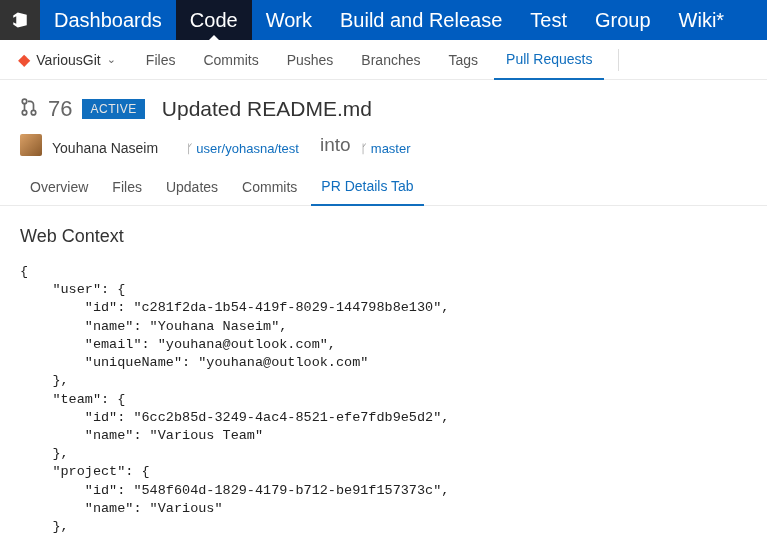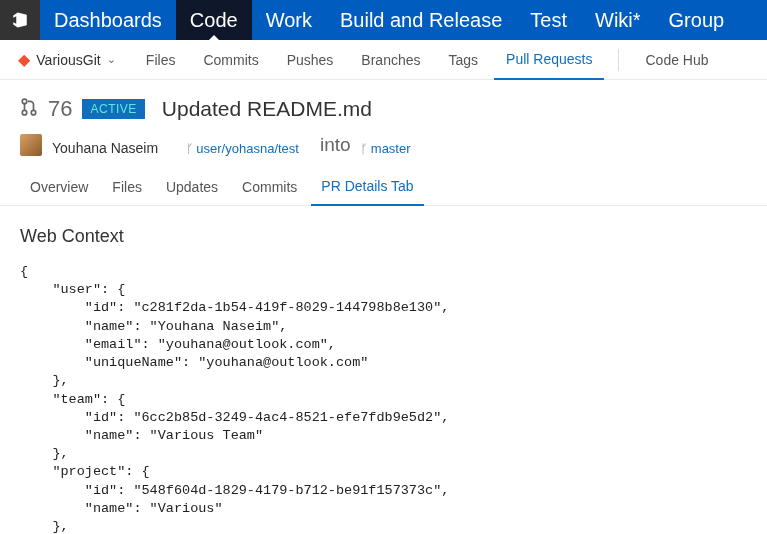--- a/index.html
+++ b/index.html
@@ -23,21 +23,21 @@
   .repo-picker .chev { font-size: 11px; color: #666; }
   .repo-tab { padding: 0 12px; height: 40px; display: flex; align-items: center; color: #555; cursor: pointer; }
   .repo-tab.active { color: #106ebe; border-bottom: 2px solid #106ebe; margin-bottom: -1px; }
   .sep { width: 1px; height: 22px; background: #ddd; margin: 0 10px; }
 
   
   .pr-header { padding: 14px 20px 6px; }
   .pr-title-row { display: flex; align-items: center; gap: 10px; }
   .pr-icon { color: #666; font-size: 18px; }
   .pr-id { font-size: 22px; color: #666; }
-  .pr-status { background: #106ebe; color: #5eead4; font-size: 12px; padding: 3px 8px; letter-spacing: .5px; }
+  .pr-status { background: #106ebe; color: #e5e5e5; font-size: 12px; padding: 3px 8px; letter-spacing: .5px; }
   .pr-title { font-size: 21px; color: #333; padding: 2px 6px; border: 1px solid transparent; flex: 1; }
   .pr-meta { display: flex; align-items: flex-end; gap: 10px; margin-top: 10px; font-size: 14px; color: #333; }
   .avatar { width: 22px; height: 22px; border-radius: 2px; background: linear-gradient(135deg,#d9a066,#8b5a2b); display: inline-block; }
   .branch { color: #106ebe; cursor: pointer; display: inline-flex; align-items: center; gap: 3px; font-size: 13px; }
   .branch-icon { color: #777; font-size: 12px; }
   .into { color: #666; font-size: 19px; padding-left: 11px; }
 
   
   .pr-tabs { display: flex; gap: 4px; padding: 10px 20px 0; border-bottom: 1px solid #eaeaea; align-items: flex-end; }
   .pr-tab { padding: 6px 10px 10px; color: #555; cursor: pointer; }
@@ -56,39 +56,38 @@
     <svg viewBox="0 0 24 24">
         <path d="M3 6l6-4 12 3v14l-12 3-6-4v-3l4 2V7L3 9z"></path>
       </svg>
   </div>
   <div class="hubs">
     <div class="hub">Dashboards</div>
     <div class="hub active">Code</div>
     <div class="hub">Work</div>
     <div class="hub">Build and Release</div>
     <div class="hub">Test</div>
+    <div class="hub">Group</div>
     <div class="hub">Wiki*</div>
-    <div class="hub">Group</div>
   </div>
 </div>
 
 <div class="repo-bar">
   <div class="repo-picker">
     <span class="git-icon">◆</span>
     <span>VariousGit</span>
     <span class="chev">⌄</span>
   </div>
   <div class="repo-tab">Files</div>
   <div class="repo-tab">Commits</div>
   <div class="repo-tab">Pushes</div>
   <div class="repo-tab">Branches</div>
   <div class="repo-tab">Tags</div>
   <div class="repo-tab active">Pull Requests</div>
   <div class="sep"></div>
-  <div class="repo-tab">Code Hub</div>
 </div>
 
 <div class="pr-header">
   <div class="pr-title-row">
     <span class="pr-icon">
       <svg width="18" height="18" viewBox="0 0 16 16" fill="none" stroke="#666" stroke-width="1.5">
           <circle cx="4" cy="3" r="2"></circle>
           <circle cx="4" cy="13" r="2"></circle>
           <circle cx="12" cy="13" r="2"></circle>
           <path d="M4 5v6M12 11V6a3 3 0 0 0-3-3H7"></path>

